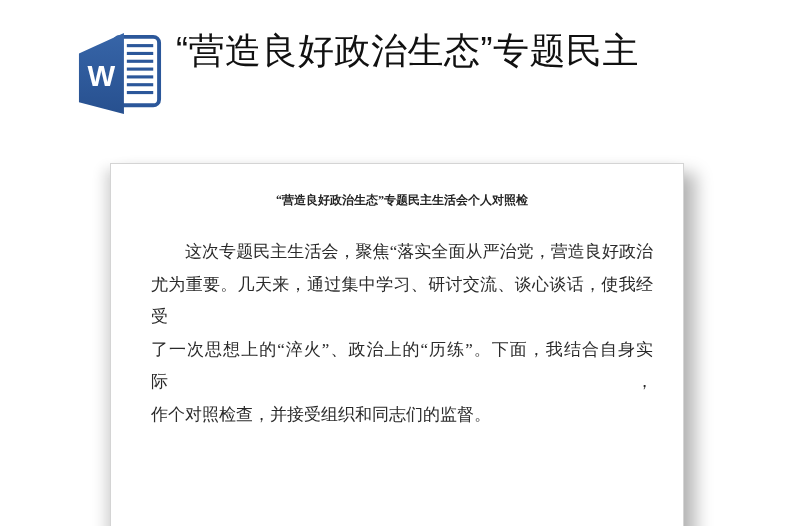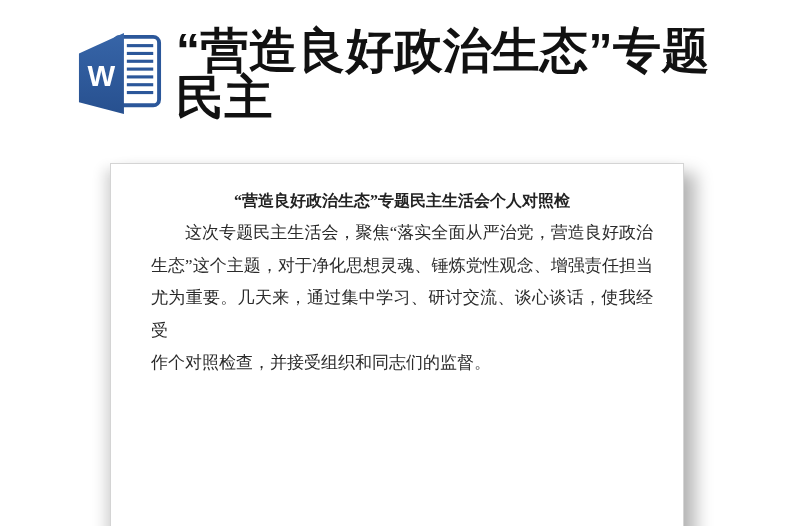--- a/index.html
+++ b/index.html
@@ -8,43 +8,43 @@
 
   .stage { position: absolute; left: 0; top: 0; width: 800px; height: 526px; background: #ffffff; }
 
   
   .word-icon {
     position: absolute; left: 74px; top: 30px; width: 92px; height: 86px;
   }
   .header-title {
     position: absolute; left: 176px; top: 27px; width: 570px;
     font-family: "Liberation Sans", sans-serif;
-    font-weight: bold; font-size: 48px; line-height: 47px;
+    font-weight: normal; font-size: 36px; line-height: 47px;
     color: #111111; letter-spacing: 0.5px;
   }
 
   
   .doc-page {
     position: absolute; left: 110px; top: 163px; width: 574px; height: 430px;
     background: #ffffff;
     border: 1px solid #d4d4d4;
     box-shadow: 12px 10px 16px rgba(0,0,0,0.28), -6px 6px 12px rgba(0,0,0,0.14);
     padding: 20px 30px 0 40px;
     font-family: "Liberation Serif", serif;
     color: #2a2a2a;
   }
   .doc-title-line {
-    font-size: 16px; line-height: 33px; text-align: center;
+    font-size: 12px; line-height: 33px; text-align: center;
     font-weight: 600; color: #222222;
   }
   .doc-line {
     font-size: 17px; line-height: 32.5px;
     color: #2a2a2a;
   }
-  .doc-line.indent { text-indent: 34px; }
+  .doc-line.indent { text-indent: 34px; margin-top: 19px; }
   .doc-line.justify-full { text-align: justify; text-align-last: justify; }
 </style>
 </head>
 <body>
 
 <div class="stage">
 
   <svg class="word-icon" viewBox="0 0 92 88" xmlns="http://www.w3.org/2000/svg" aria-hidden="true">
     <defs>
       <linearGradient id="flagGrad" x1="0" y1="0" x2="0" y2="1">
@@ -70,19 +70,19 @@
   </svg>
 
   <div class="header-title">
     <div>“营造良好政治生态”专题民主</div>
   </div>
 
   <div class="doc-page">
     <div class="doc-title-line">“营造良好政治生态”专题民主生活会个人对照检</div>
 
     <div class="doc-line indent justify-full">这次专题民主生活会，聚焦“落实全面从严治党，营造良好政治</div>
-    <div class="doc-line justify-full">生态”这个主题，对于净化思想灵魂、锤炼党性观念、增强责任担当</div>
     <div class="doc-line justify-full">尤为重要。几天来，通过集中学习、研讨交流、谈心谈话，使我经受</div>
+    <div class="doc-line justify-full">了一次思想上的“淬火”、政治上的“历练”。下面，我结合自身实际，</div>
     <div class="doc-line">作个对照检查，并接受组织和同志们的监督。</div>
 
   </div>
 
 </div>
 
 </body></html>

